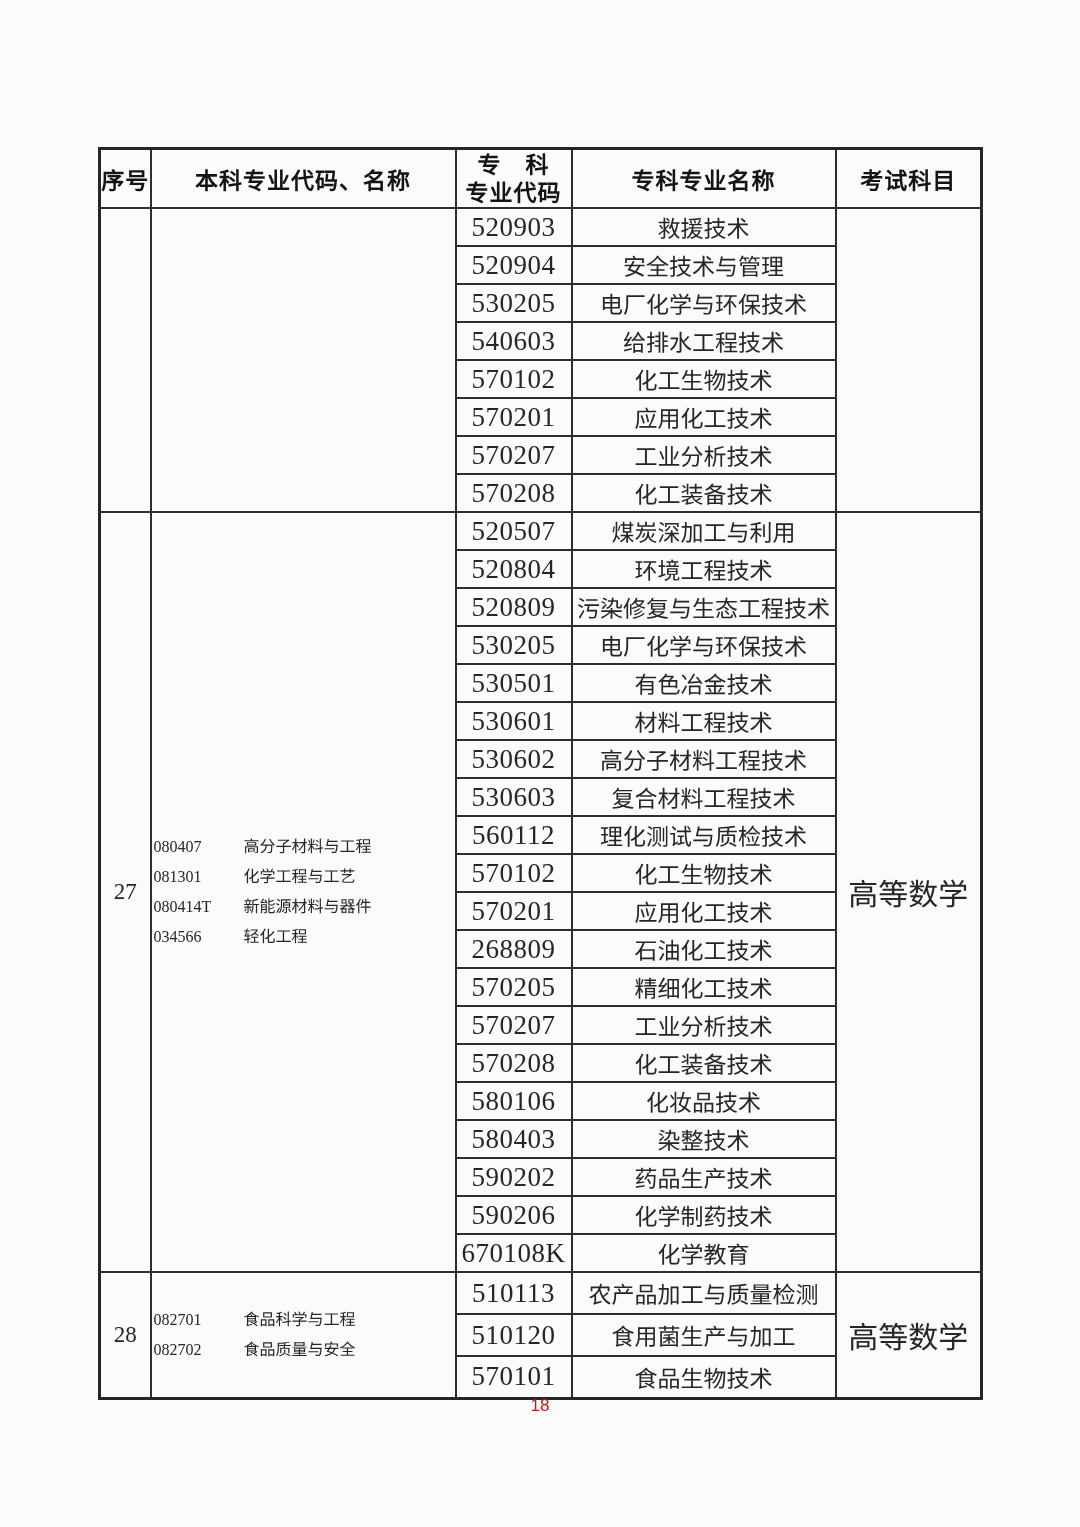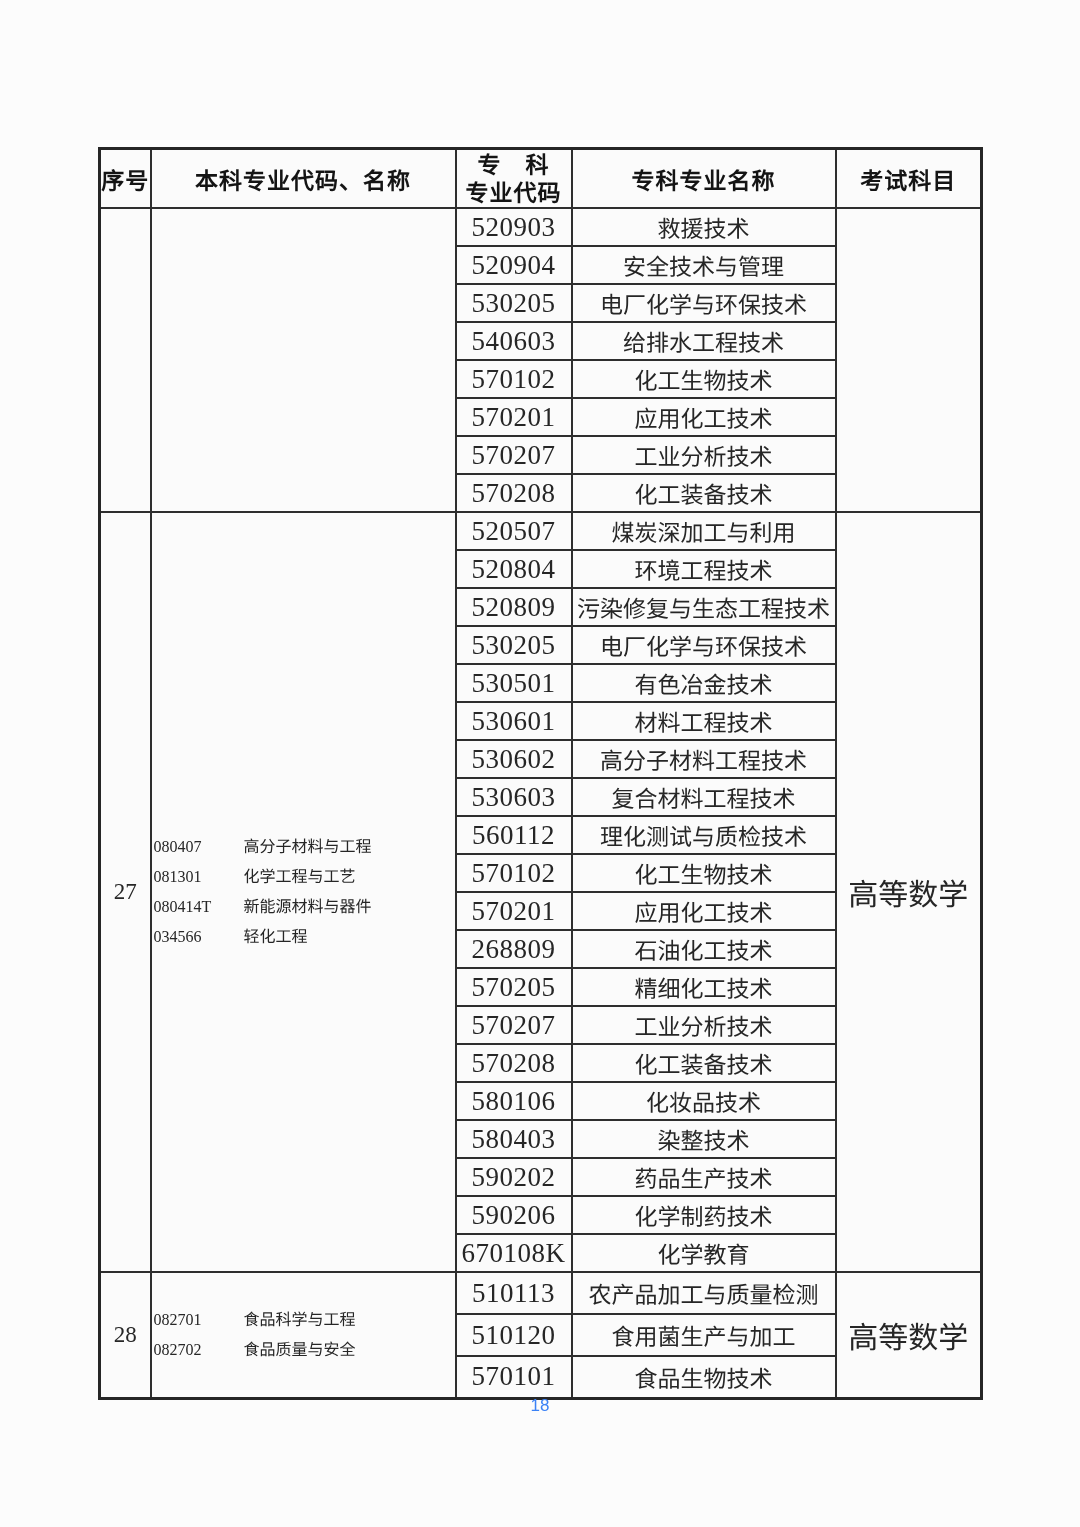--- a/index.html
+++ b/index.html
@@ -66,21 +66,21 @@
   td.code-cell { font-size: 27px; letter-spacing: 0.5px; }
   td.name-cell { font-size: 23px; font-family: Liberation Serif, serif; }
   td.exam-cell { font-size: 30px; }
   .page-number {
     position: absolute;
     top: 1396px; left: 0;
     width: 100%;
     text-align: center;
     font-family: "Liberation Sans", "DejaVu Sans", sans-serif;
     font-size: 17px;
-    color: #3b82f6;
+    color: #b91c1c;
   }
 </style>
 </head>
 <body>
 
 <div class="page">
 
   <table class="majors">
     <colgroup>
       <col style="width:51px">

